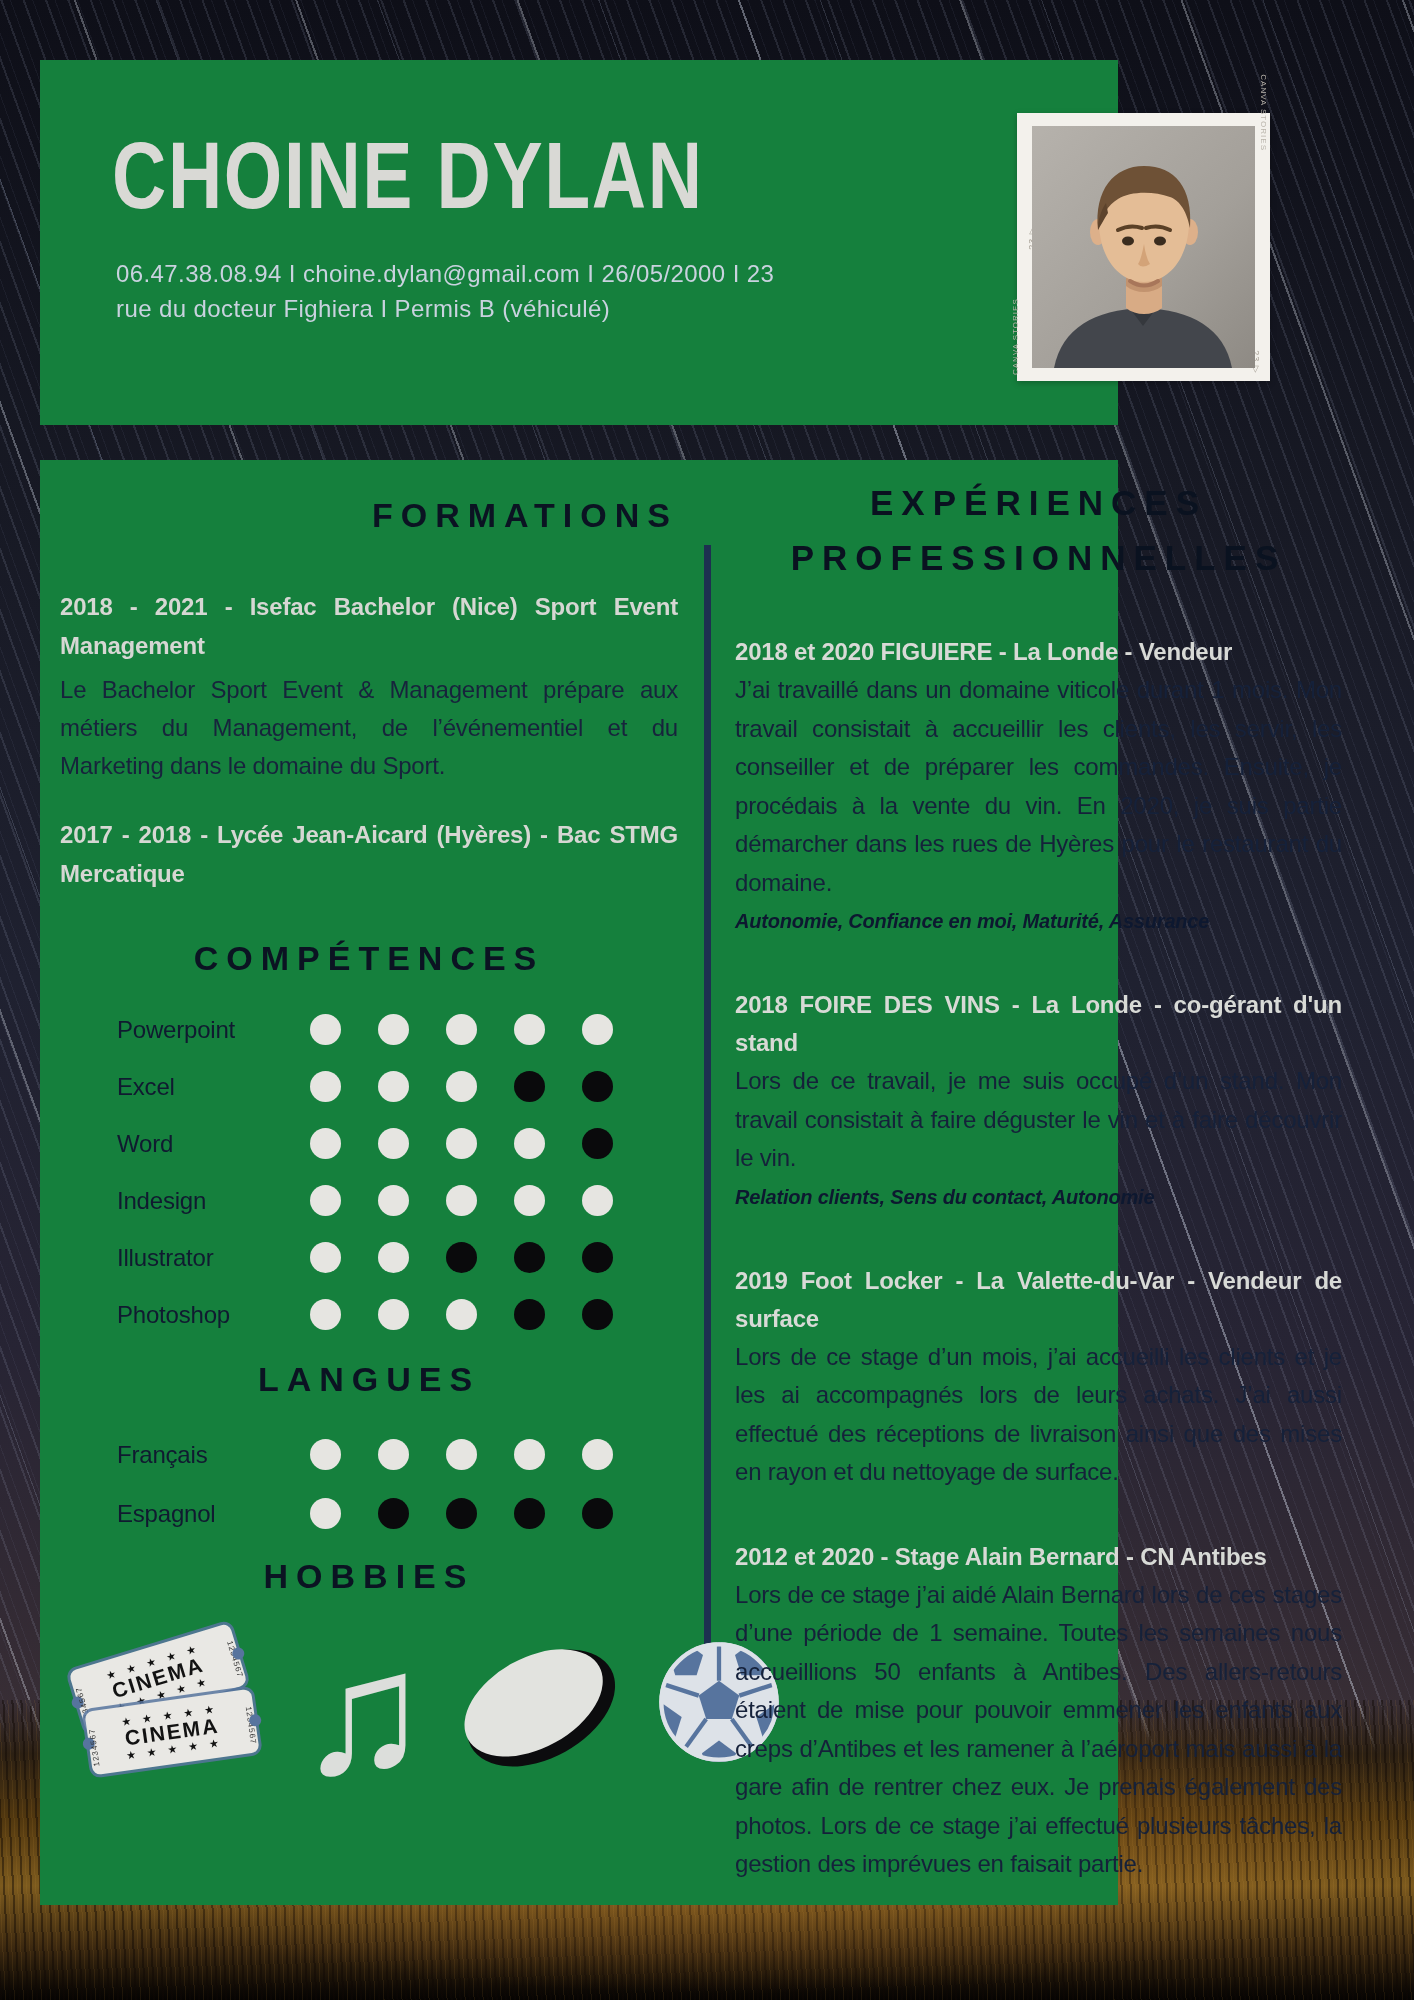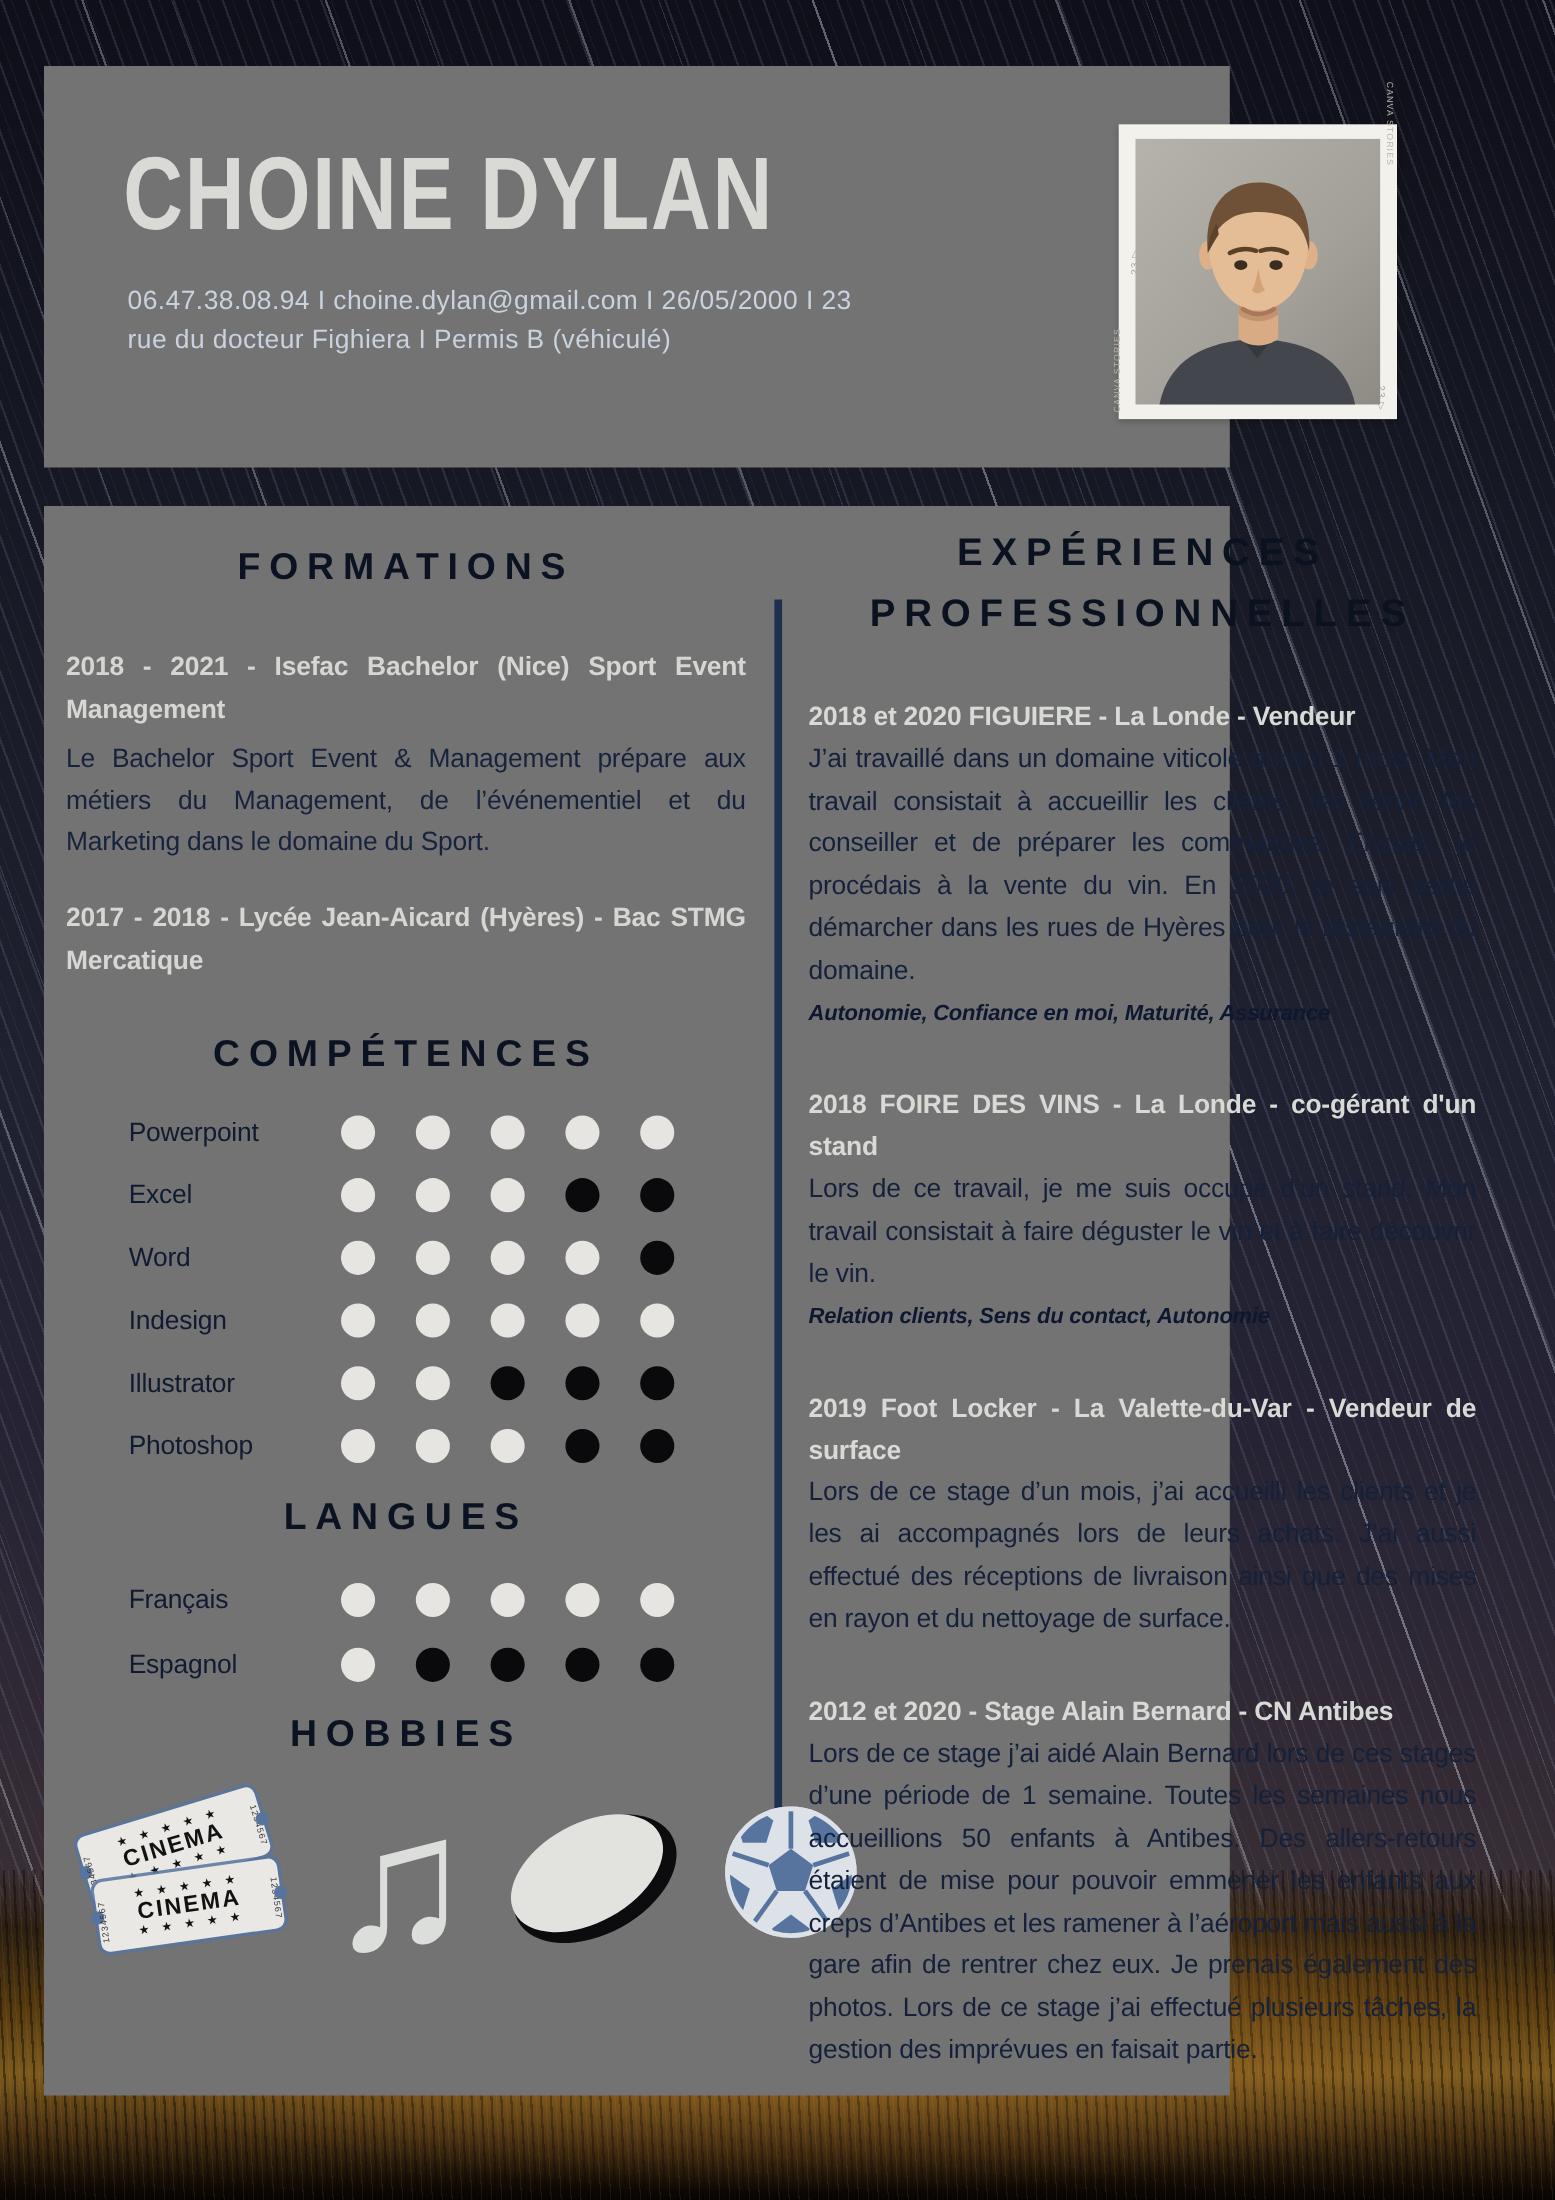--- a/index.html
+++ b/index.html
@@ -19,21 +19,21 @@
       transparent 0 54px,rgba(235,242,255,.30) 54px 56px,transparent 56px 131px,
       rgba(200,215,245,.16) 131px 132px,transparent 132px 208px);}
   .bg-grass{position:absolute;left:0;top:1700px;width:1414px;height:300px;
     background:linear-gradient(180deg,rgba(40,30,20,0) 0%,#2c2013 18%,#52380f 40%,#7c5a1e 62%,#3e2a10 82%,#0c0804 97%,#060402 100%);}
   .bg-grass::before{content:"";position:absolute;inset:0;
     background:repeating-linear-gradient(87deg,rgba(15,8,4,.45) 0 2px,transparent 2px 5px,rgba(210,150,60,.10) 5px 6px,transparent 6px 9px);}
   .bg-grass::after{content:"";position:absolute;inset:0;
     background:radial-gradient(ellipse at 52% 45%,rgba(214,140,48,.38),transparent 68%);}
 
   
-  .card{position:absolute;left:40px;width:1078px;background:#737373;}
+  .card{position:absolute;left:40px;width:1078px;background:#15803d;}
   .header-card{top:60px;height:365px;}
   .main-card{top:460px;height:1445px;}
 
   
   .name{position:absolute;left:72px;top:62px;font-size:94px;font-weight:bold;
     color:#D9D9D5;letter-spacing:2px;white-space:nowrap;
     transform:scaleX(.80);transform-origin:left top;}
   .contact{position:absolute;left:76px;top:196px;font-size:24px;color:#C9D2DF;
     line-height:35px;letter-spacing:.4px;}
   .photo-frame{position:absolute;left:977px;top:53px;width:253px;height:268px;
@@ -45,21 +45,21 @@
   .fn-mark-left{left:3px;top:120px;transform:rotate(-90deg);color:#aaa49a;font-size:9px;}
   .fn-mark-right{right:3px;bottom:14px;transform:rotate(90deg);color:#aaa49a;font-size:9px;}
 
   
   .col-left{position:absolute;left:20px;top:22px;width:618px;}
   .col-right{position:absolute;left:695px;top:15px;width:607px;}
   .divider{position:absolute;left:664px;top:85px;width:7px;height:1190px;background:#1D3050;}
 
   .section-title{margin:0;text-align:center;font-size:34px;font-weight:bold;
     letter-spacing:8px;color:#0B1322;}
-  .st-formations{margin-top:14px;}
+  .st-formations{margin-top:14px;text-align:right;}
   .st-competences{margin-top:46px;}
   .st-langues{margin-top:30px;}
   .st-hobbies{margin-top:22px;}
 
   #formations{margin-top:52px;}
   .f-heading{color:#D6D7D3;font-weight:bold;font-size:24px;line-height:39px;
     text-align:justify;letter-spacing:-.2px;}
   .f-body{color:#17233C;font-size:24px;line-height:38px;text-align:justify;
     letter-spacing:-.2px;margin-top:6px;}
   .f-entry + .f-entry{margin-top:30px;}

